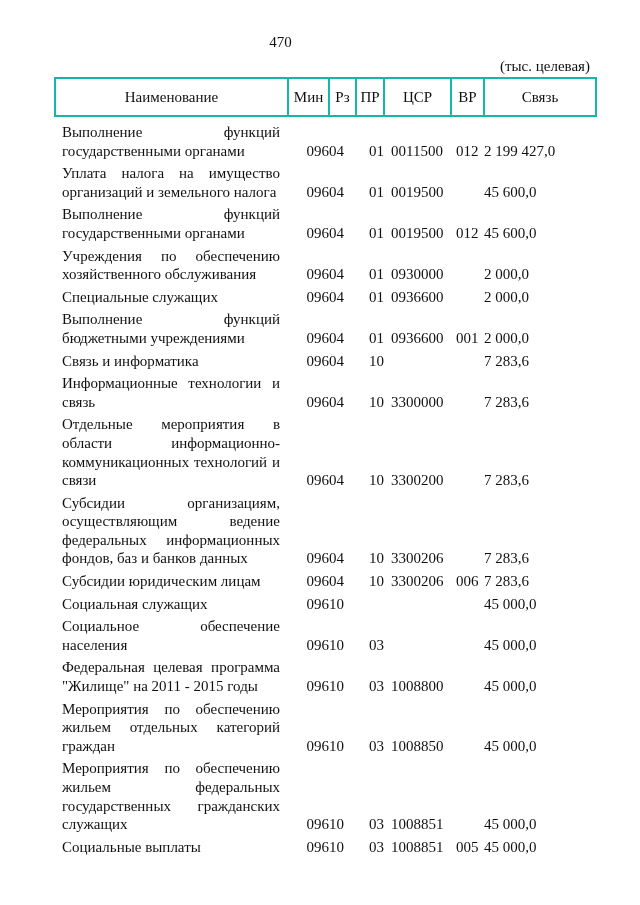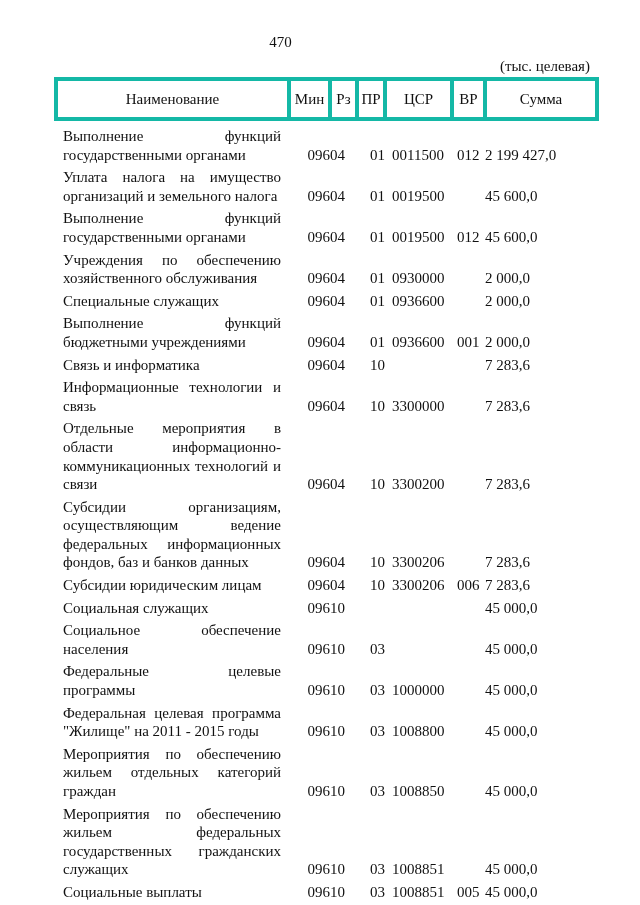--- a/index.html
+++ b/index.html
@@ -41,21 +41,21 @@
     table.budget col.c-name { width: 233px; }
     table.budget col.c-min  { width: 41px; }
     table.budget col.c-rz   { width: 27px; }
     table.budget col.c-pr   { width: 28px; }
     table.budget col.c-csr  { width: 67px; }
     table.budget col.c-vr   { width: 33px; }
     table.budget col.c-sum  { width: 112px; }
 
     table.budget thead th {
       height: 36px;
-      border: 4px solid #14b8a6;
+      border: 2px solid #14b8a6;
       font-weight: normal;
       text-align: center;
       vertical-align: middle;
       padding: 0;
       font-size: 15px;
     }
     table.budget tbody td {
       padding: 0;
       vertical-align: bottom;
       line-height: 18.6px;
@@ -97,21 +97,21 @@
       <col class="c-sum">
   </colgroup>
   <thead>
     <tr>
       <th>Наименование</th>
       <th>Мин</th>
       <th>Рз</th>
       <th>ПР</th>
       <th>ЦСР</th>
       <th>ВР</th>
-      <th>Сумма</th>
+      <th>Связь</th>
     </tr>
   </thead>
   <tbody id="table-body">
   <tr>
         <td class="name">Выполнение функций государственными органами</td>
         <td class="min">096</td>
         <td class="rz">04</td>
         <td class="pr">01</td>
         <td class="csr">0011500</td>
         <td class="vr">012</td>
@@ -219,29 +219,20 @@
       <tr>
         <td class="name">Социальное обеспечение населения</td>
         <td class="min">096</td>
         <td class="rz">10</td>
         <td class="pr">03</td>
         <td class="csr"></td>
         <td class="vr"></td>
         <td class="sum">45 000,0</td>
       </tr>
       <tr>
-        <td class="name">Федеральные целевые программы</td>
-        <td class="min">096</td>
-        <td class="rz">10</td>
-        <td class="pr">03</td>
-        <td class="csr">1000000</td>
-        <td class="vr"></td>
-        <td class="sum">45 000,0</td>
-      </tr>
-      <tr>
         <td class="name">Федеральная целевая программа "Жилище" на 2011 - 2015 годы</td>
         <td class="min">096</td>
         <td class="rz">10</td>
         <td class="pr">03</td>
         <td class="csr">1008800</td>
         <td class="vr"></td>
         <td class="sum">45 000,0</td>
       </tr>
       <tr>
         <td class="name">Мероприятия по обеспечению жильем отдельных категорий граждан</td>

